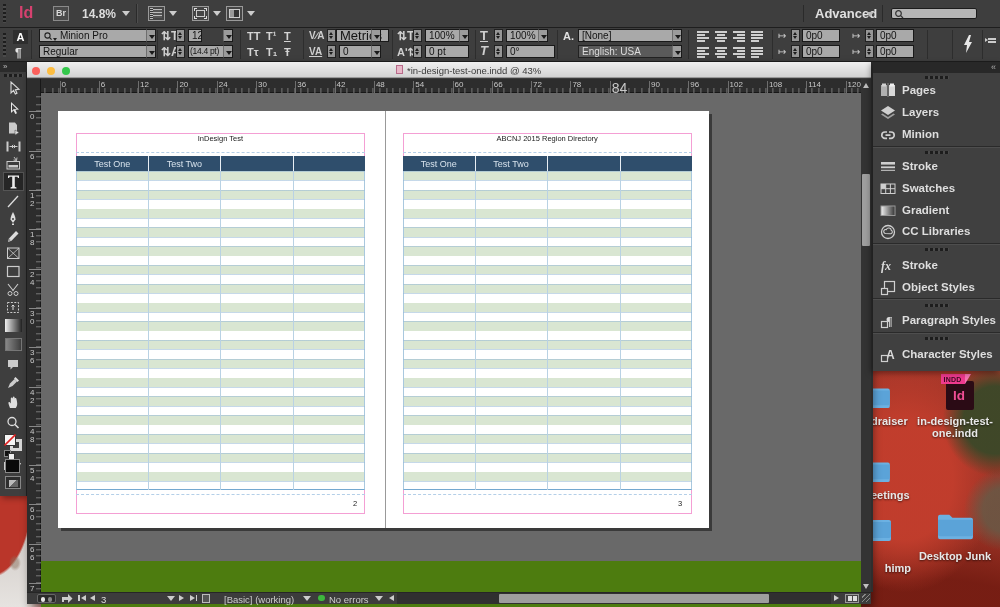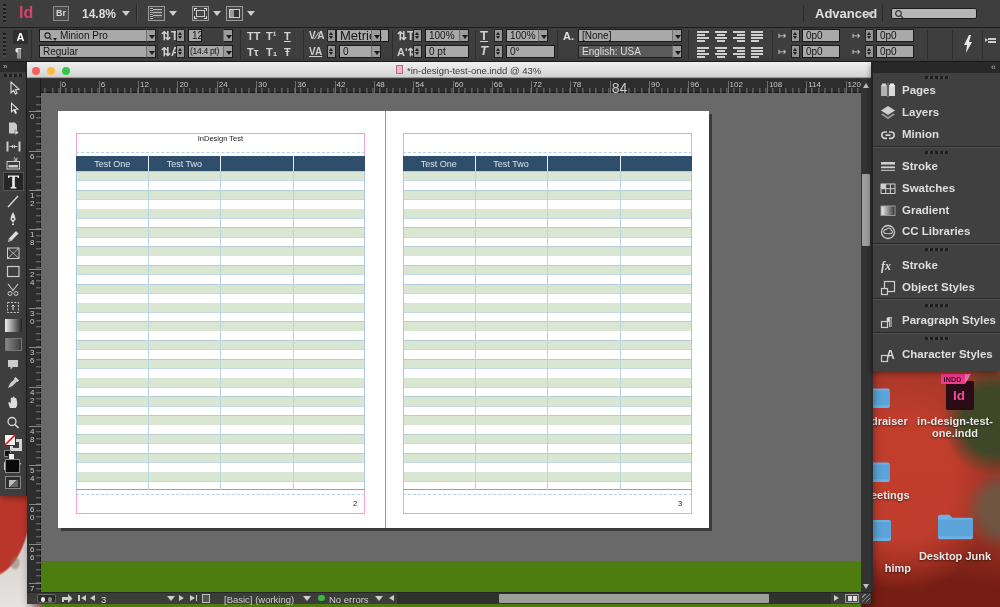--- a/index.html
+++ b/index.html
@@ -413,20 +413,21 @@
 <div class="abs" style="left:35.3px;top:65.7px;width:72.075px;text-align:center;color:#d7e2ec;font-size:9px">Test One</div>
 <div class="abs" style="left:107.375px;top:65.7px;width:72.075px;text-align:center;color:#d7e2ec;font-size:9px">Test Two</div>
 <div class="abs" style="left:35.3px;top:78.0px;width:288.3px;height:319.4px;background:repeating-linear-gradient(180deg,#d9e6d2 0 9.394px,#ffffff 9.394px 18.788px);border-left:1px solid #a9c8de;border-right:1px solid #a9c8de;border-bottom:1px solid #74a8d0"></div>
 <div class="abs" style="left:35.3px;top:78.0px;width:288.3px;height:319.4px;background:repeating-linear-gradient(180deg,rgba(150,185,215,.55) 0 .8px,transparent .8px 9.394px)"></div>
 <div class="abs" style="left:107.375px;top:78.0px;width:1px;height:319.4px;background:#b9d2e4"></div>
 <div class="abs" style="left:179.45px;top:78.0px;width:1px;height:319.4px;background:#b9d2e4"></div>
 <div class="abs" style="left:251.52500000000003px;top:78.0px;width:1px;height:319.4px;background:#b9d2e4"></div>
 <div class="abs" style="left:35.3px;top:401.3px;width:288.3px;border-top:1px dashed #b4cfe8"></div>
 <div class="abs" style="left:312px;top:405.8px;color:#222;font-size:7.5px">2</div>
 <div class="abs" style="left:361.6px;top:39.6px;width:289.19999999999993px;height:381.4px;border:1px solid #f49fd4"></div>
+<div class="abs" style="left:361.6px;top:40.5px;width:289.19999999999993px;text-align:center;font-size:7.5px;color:#222">ABCNJ 2015 Region Directory</div>
 <div class="abs" style="left:361.6px;top:58.7px;width:289.19999999999993px;border-top:1px dashed #b4cfe8"></div>
 <div class="abs" style="left:361.6px;top:62.7px;width:289.19999999999993px;height:15.299999999999997px;background:#2f4e6c"></div>
 <div class="abs" style="left:433.9px;top:62.7px;width:1px;height:15.299999999999997px;background:#e8eef4"></div>
 <div class="abs" style="left:506.2px;top:62.7px;width:1px;height:15.299999999999997px;background:#e8eef4"></div>
 <div class="abs" style="left:578.5px;top:62.7px;width:1px;height:15.299999999999997px;background:#e8eef4"></div>
 <div class="abs" style="left:361.6px;top:65.7px;width:72.29999999999998px;text-align:center;color:#d7e2ec;font-size:9px">Test One</div>
 <div class="abs" style="left:433.9px;top:65.7px;width:72.29999999999998px;text-align:center;color:#d7e2ec;font-size:9px">Test Two</div>
 <div class="abs" style="left:361.6px;top:78.0px;width:289.19999999999993px;height:319.4px;background:repeating-linear-gradient(180deg,#d9e6d2 0 9.394px,#ffffff 9.394px 18.788px);border-left:1px solid #a9c8de;border-right:1px solid #a9c8de;border-bottom:1px solid #74a8d0"></div>
 <div class="abs" style="left:361.6px;top:78.0px;width:289.19999999999993px;height:319.4px;background:repeating-linear-gradient(180deg,rgba(150,185,215,.55) 0 .8px,transparent .8px 9.394px)"></div>
 <div class="abs" style="left:433.9px;top:78.0px;width:1px;height:319.4px;background:#b9d2e4"></div>

